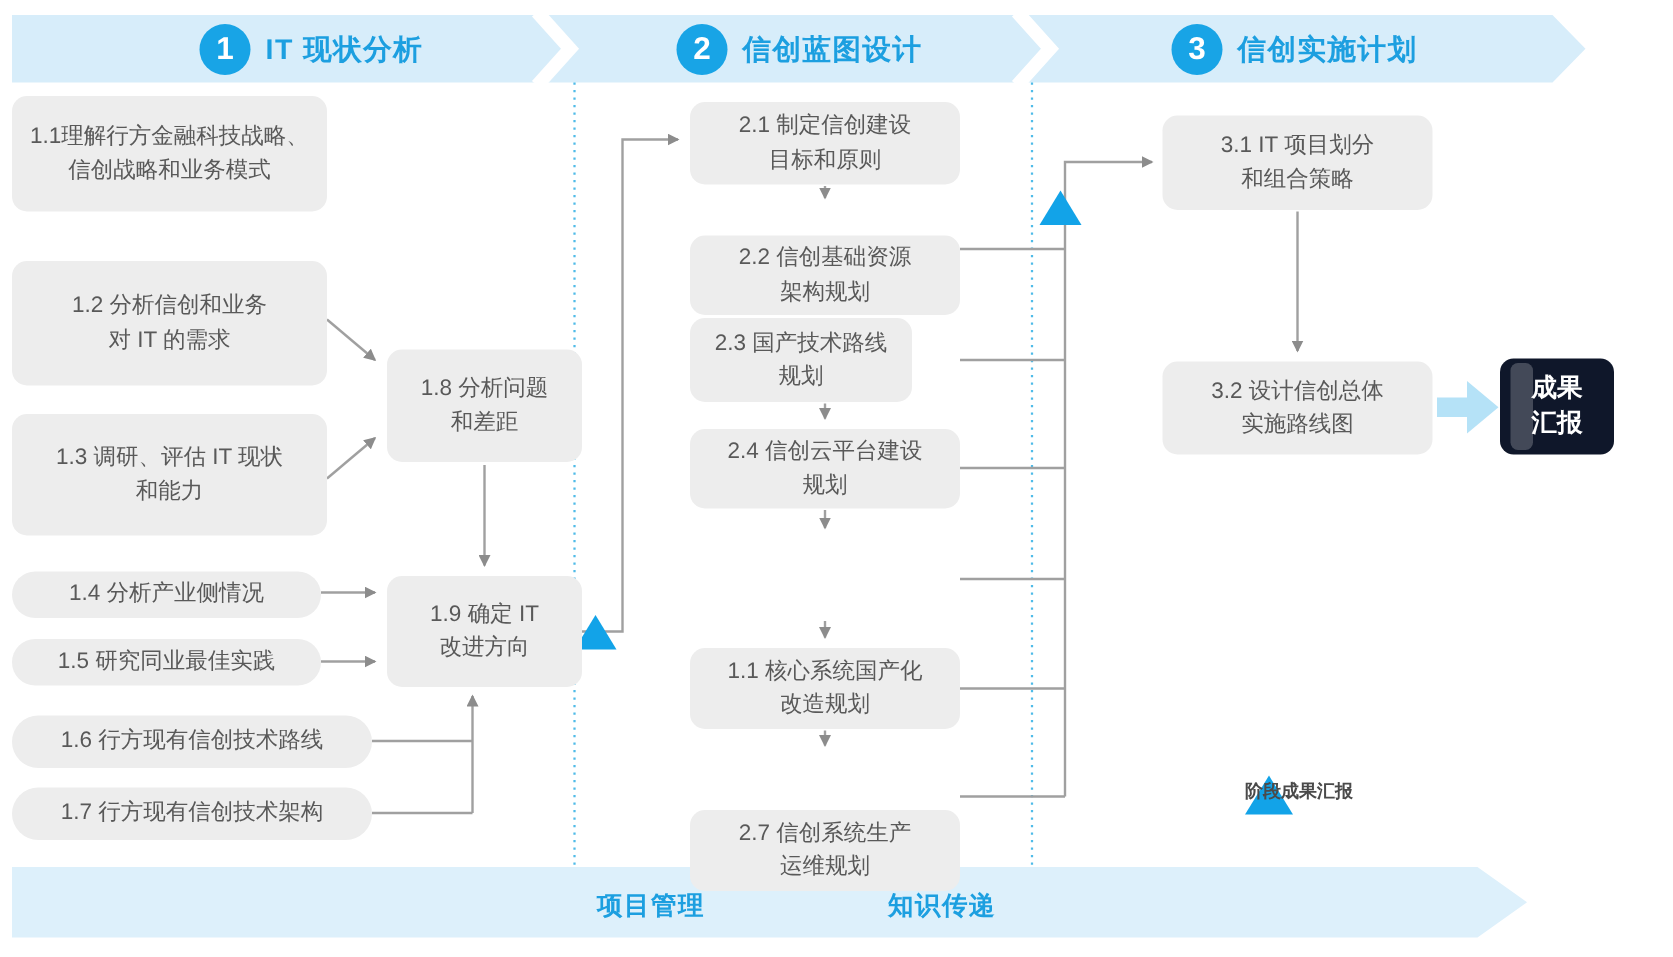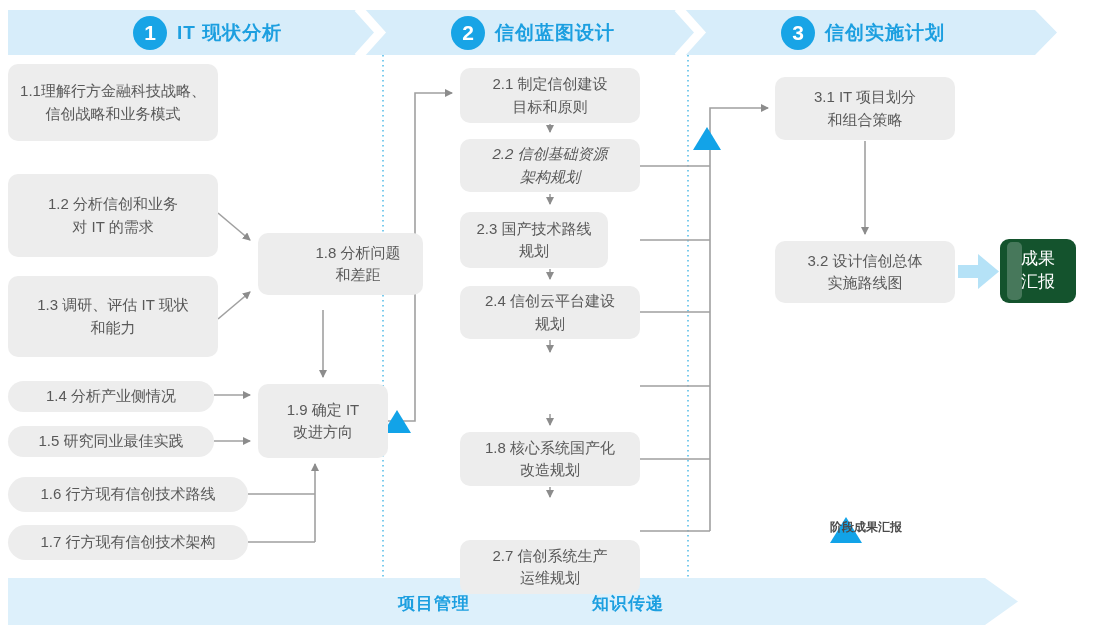--- a/index.html
+++ b/index.html
@@ -20,23 +20,23 @@
   
   .gbox{
     position:absolute;background:#ededed;border-radius:10px;z-index:2;
     display:flex;align-items:center;justify-content:center;text-align:center;
     color:#595959;font-size:15px;line-height:1.5;white-space:pre-line;
   }
   .pill{border-radius:18px;}
   
   .report-box{
     position:absolute;left:1000px;top:239px;width:76px;height:64px;z-index:2;
-    background:#14532d;border-radius:9px;
+    background:#0f172a;border-radius:9px;
     display:flex;align-items:center;justify-content:center;text-align:center;
-    color:#ffffff;font-size:17px;font-weight:normal;line-height:1.35;white-space:pre-line;
+    color:#ffffff;font-size:17px;font-weight:bold;line-height:1.35;white-space:pre-line;
   }
   .report-box::before{
     content:"";position:absolute;left:7px;top:3px;bottom:3px;width:15px;
     background:rgba(255,255,255,0.22);border-radius:5px;
   }
   
   .legend-label{
     position:absolute;left:830px;top:519px;z-index:3;
     font-size:12px;font-weight:bold;color:#4a4a4a;white-space:nowrap;font-family:Liberation Mono, monospace;
   }
@@ -110,34 +110,34 @@
   <div class="gbox" style="left:8px;top:64px;width:210px;height:77px;">1.1理解行方金融科技战略、
 信创战略和业务模式</div>
   <div class="gbox" style="left:8px;top:174px;width:210px;height:83px;">1.2 分析信创和业务
 对 IT 的需求</div>
   <div class="gbox" style="left:8px;top:276px;width:210px;height:81px;">1.3 调研、评估 IT 现状
 和能力</div>
   <div class="gbox pill" style="left:8px;top:381px;width:206px;height:31px;">1.4 分析产业侧情况</div>
   <div class="gbox pill" style="left:8px;top:426px;width:206px;height:31px;">1.5 研究同业最佳实践</div>
   <div class="gbox pill" style="left:8px;top:477px;width:240px;height:35px;">1.6 行方现有信创技术路线</div>
   <div class="gbox pill" style="left:8px;top:525px;width:240px;height:35px;">1.7 行方现有信创技术架构</div>
-  <div class="gbox" style="left:258px;top:233px;width:130px;height:62px;padding-left:35px;">1.8 分析问题
+  <div class="gbox" style="left:258px;top:233px;width:130px;height:75px;">1.8 分析问题
 和差距</div>
   <div class="gbox" style="left:258px;top:384px;width:130px;height:74px;">1.9 确定 IT
 改进方向</div>
 
   <div class="gbox" style="left:460px;top:68px;width:180px;height:55px;">2.1 制定信创建设
 目标和原则</div>
-  <div class="gbox" style="left:460px;top:139px;width:180px;height:53px;font-style:italic;">2.2 信创基础资源
+  <div class="gbox" style="left:460px;top:157px;width:180px;height:53px;">2.2 信创基础资源
 架构规划</div>
   <div class="gbox" style="left:460px;top:212px;width:148px;height:56px;">2.3 国产技术路线
 规划</div>
   <div class="gbox" style="left:460px;top:286px;width:180px;height:53px;">2.4 信创云平台建设
 规划</div>
-  <div class="gbox" style="left:460px;top:432px;width:180px;height:54px;">1.8 核心系统国产化
+  <div class="gbox" style="left:460px;top:432px;width:180px;height:54px;">1.1 核心系统国产化
 改造规划</div>
   <div class="gbox" style="left:460px;top:504px;width:180px;height:54px;margin-top:36px;">2.7 信创系统生产
 运维规划</div>
 
   <div class="gbox" style="left:775px;top:77px;width:180px;height:63px;">3.1 IT 项目划分
 和组合策略</div>
   <div class="gbox" style="left:775px;top:241px;width:180px;height:62px;">3.2 设计信创总体
 实施路线图</div>
 
   <div class="report-box">成果

